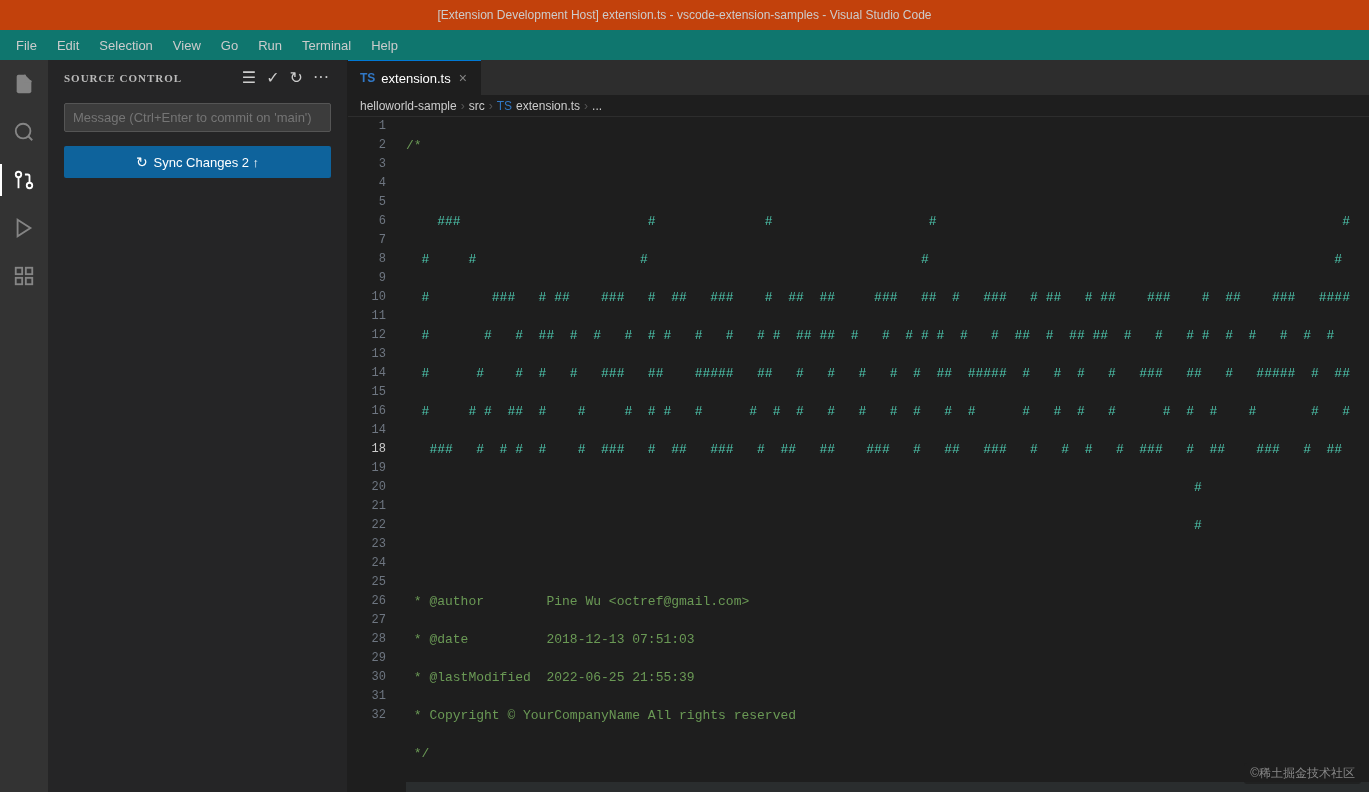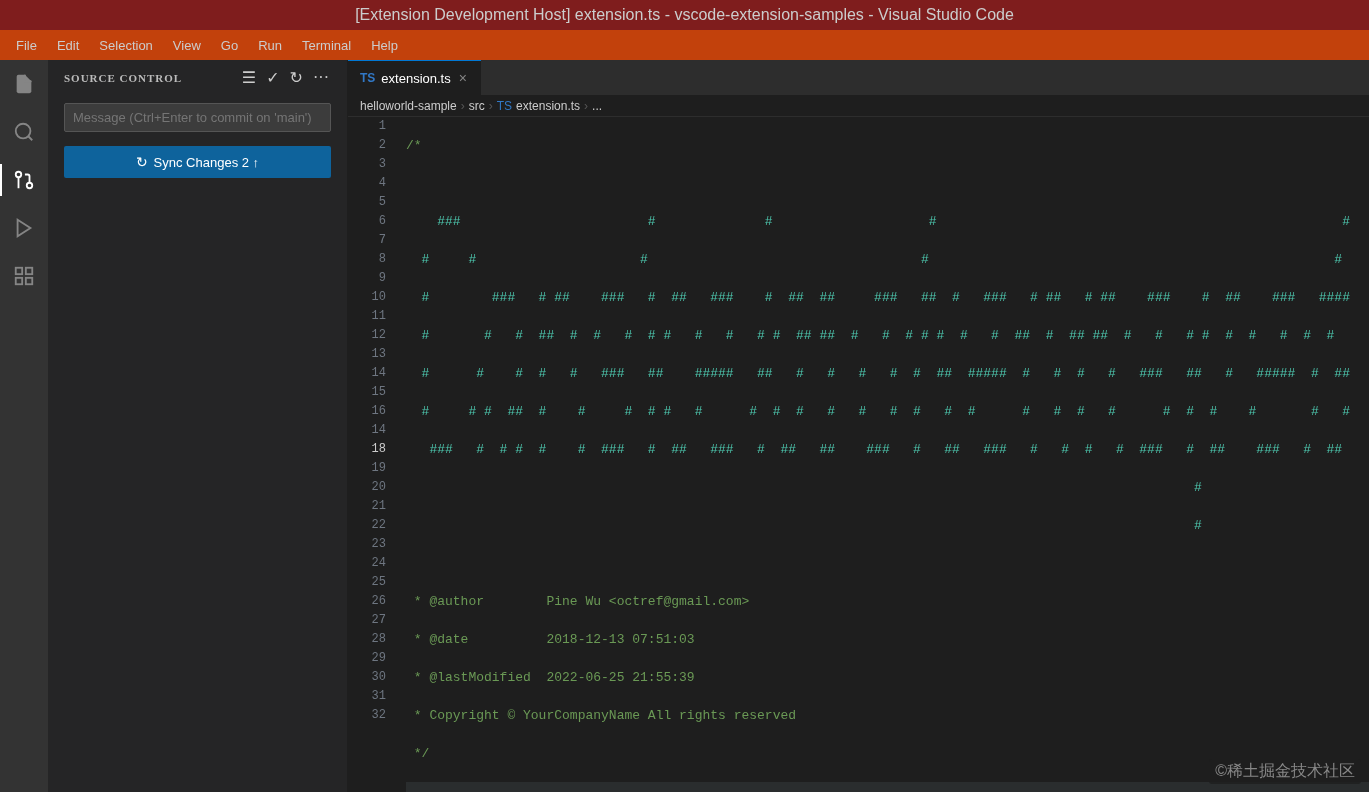--- a/index.html
+++ b/index.html
@@ -8,33 +8,33 @@
       height: 792px;
       background: #1e1e1e;
       font-family: 'Segoe UI', sans-serif;
       overflow: hidden;
       display: flex;
       flex-direction: column;
     }
     
     #title-bar {
       height: 30px;
-      background: #7f1d1d;
+      background: #c2410c;
       display: flex;
       align-items: center;
       justify-content: center;
       color: #cccccc;
-      font-size: 16px;
+      font-size: 12px;
       flex-shrink: 0;
       user-select: none;
     }
     
     #menu-bar {
       height: 30px;
-      background: #c2410c;
+      background: #0f766e;
       display: flex;
       align-items: center;
       padding: 0 8px;
       gap: 4px;
       flex-shrink: 0;
     }
     .menu-item {
       color: #cccccc;
       font-size: 13px;
       padding: 4px 8px;
@@ -250,21 +250,21 @@
     .code-line.active-line { background: #2a2d2e; }
     
     .c-comment { color: #6a9955; }
     .c-hash { color: #4ec9b0; }
     
     #watermark {
       position: fixed;
       bottom: 8px;
       right: 8px;
       color: #888;
-      font-size: 16px;
+      font-size: 12px;
       background: rgba(30,30,30,0.8);
       padding: 2px 6px;
       border-radius: 3px;
       pointer-events: none;
     }
   </style>
 </head>
 <body>
 
 <div id="title-bar">

